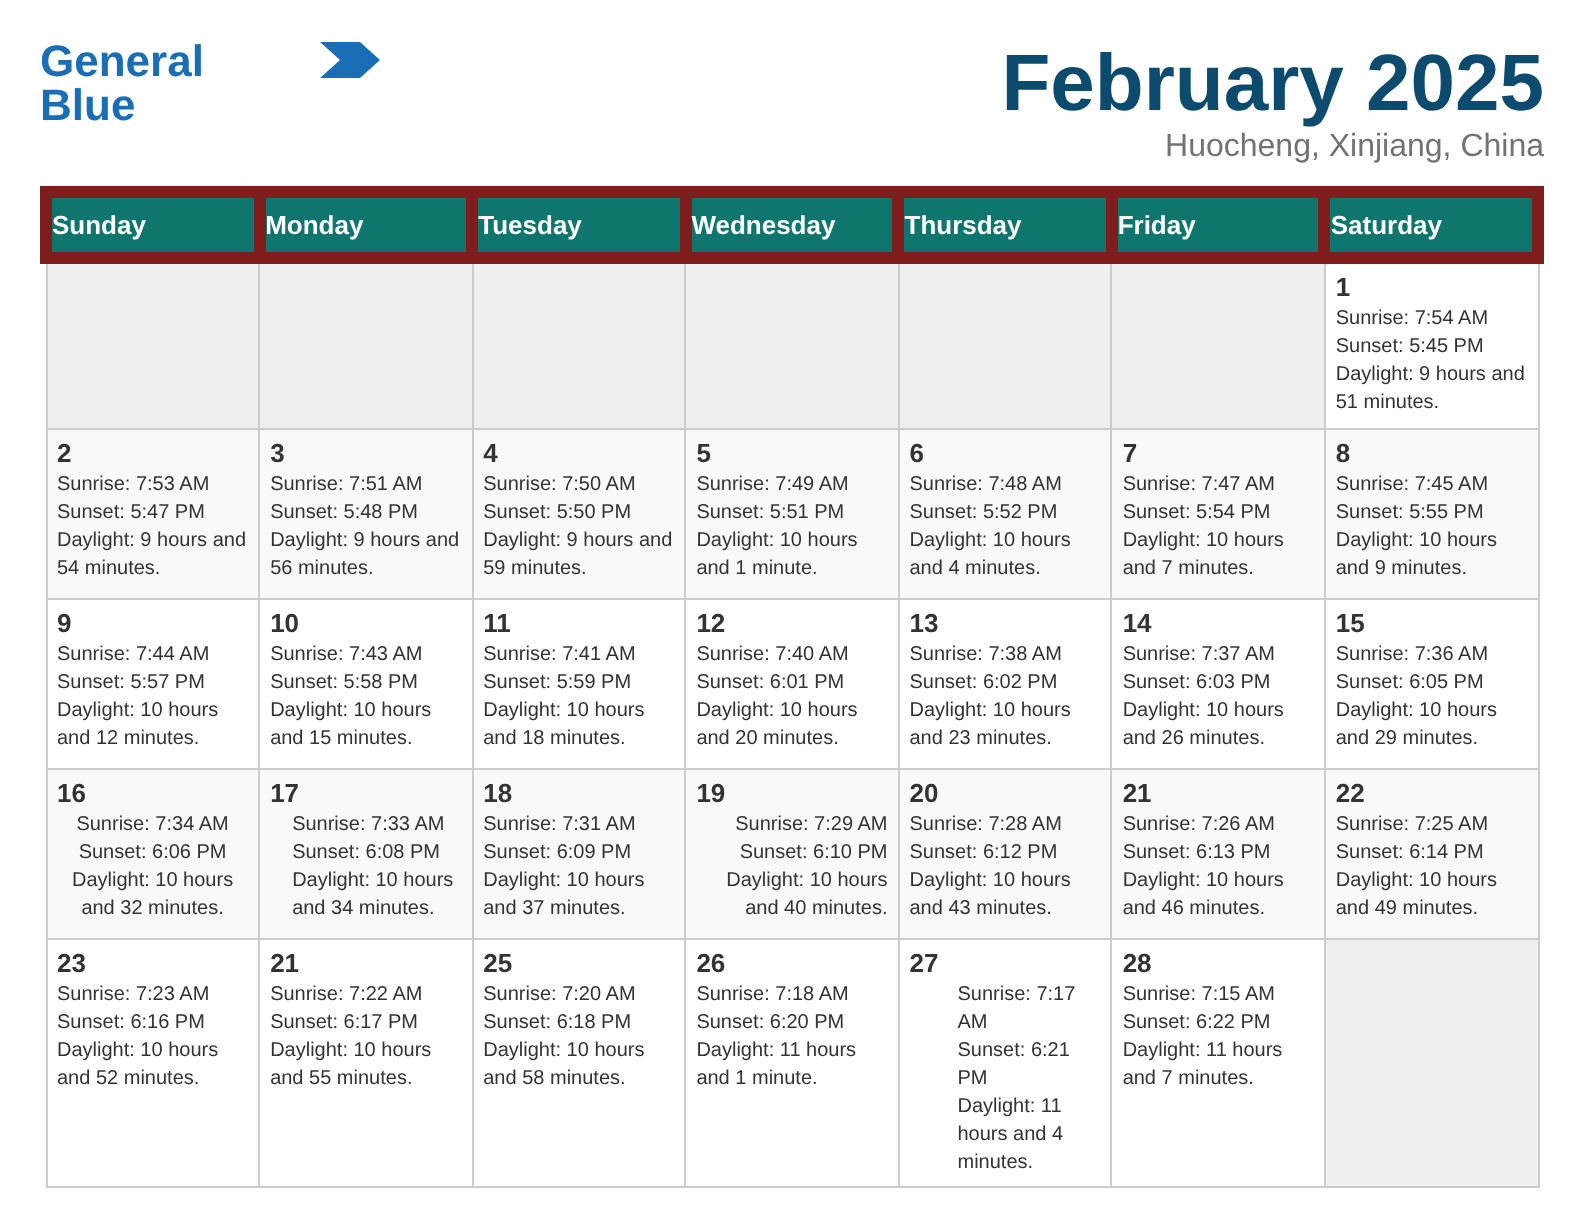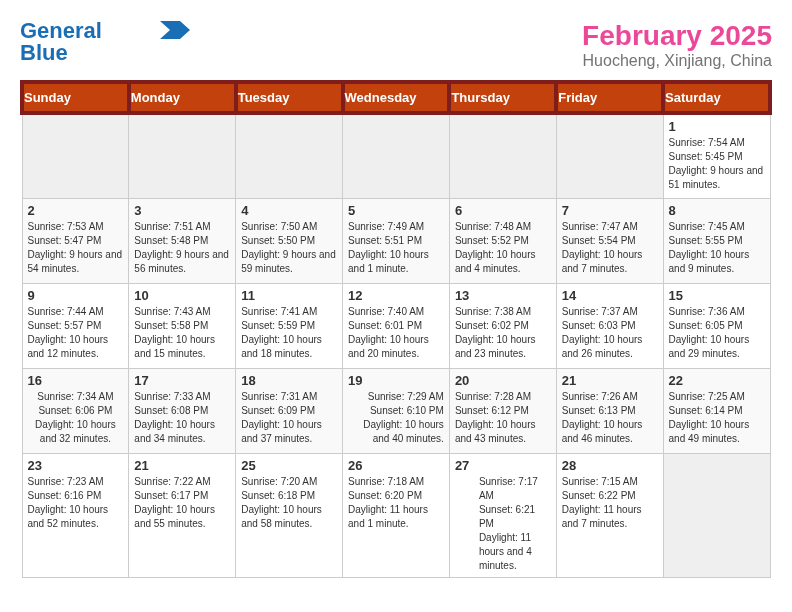--- a/index.html
+++ b/index.html
@@ -32,42 +32,42 @@
     .logo-arrow {
       width: 30px;
       height: 18px;
       margin-left: 58px;
       margin-top: -2px;
     }
     .title-block {
       text-align: right;
     }
     .title-block h1 {
-      font-size: 28px;
+      font-size: 40px;
       font-weight: bold;
-      color: #ec4899;
+      color: #0c4a6e;
     }
     .title-block h2 {
       font-size: 16px;
       font-weight: normal;
       color: #737373;
     }
     table {
       width: 100%;
       border-collapse: collapse;
       table-layout: fixed;
     }
     thead th {
-      background: #c2410c;
+      background: #0f766e;
       color: #fff;
       padding: 6px 0;
       font-size: 13px;
       font-weight: bold;
       text-align: left;
-      border: 4px solid #7f1d1d;
+      border: 6px solid #7f1d1d;
     }
     tbody td {
       border: 1px solid #ccc;
       vertical-align: top;
       padding: 4px 5px;
       min-height: 80px;
       height: 85px;
     }
     .day-num {
       font-size: 13px;
@@ -232,21 +232,21 @@
       </tr>
       <tr>
         <td>
           <span class="day-num">16</span>
           <div class="day-info" style="white-space: pre-line; text-align: center;">Sunrise: 7:34 AM
 Sunset: 6:06 PM
 Daylight: 10 hours and 32 minutes.</div>
         </td>
         <td>
           <span class="day-num">17</span>
-          <div class="day-info" style="white-space: pre-line;">Sunrise: 7:33 AM
+          <div class="day-info" style="white-space: pre-line; margin-left: 11px;">Sunrise: 7:33 AM
 Sunset: 6:08 PM
 Daylight: 10 hours and 34 minutes.</div>
         </td>
         <td>
           <span class="day-num">18</span>
           <div class="day-info" style="white-space: pre-line;">Sunrise: 7:31 AM
 Sunset: 6:09 PM
 Daylight: 10 hours and 37 minutes.</div>
         </td>
         <td>

